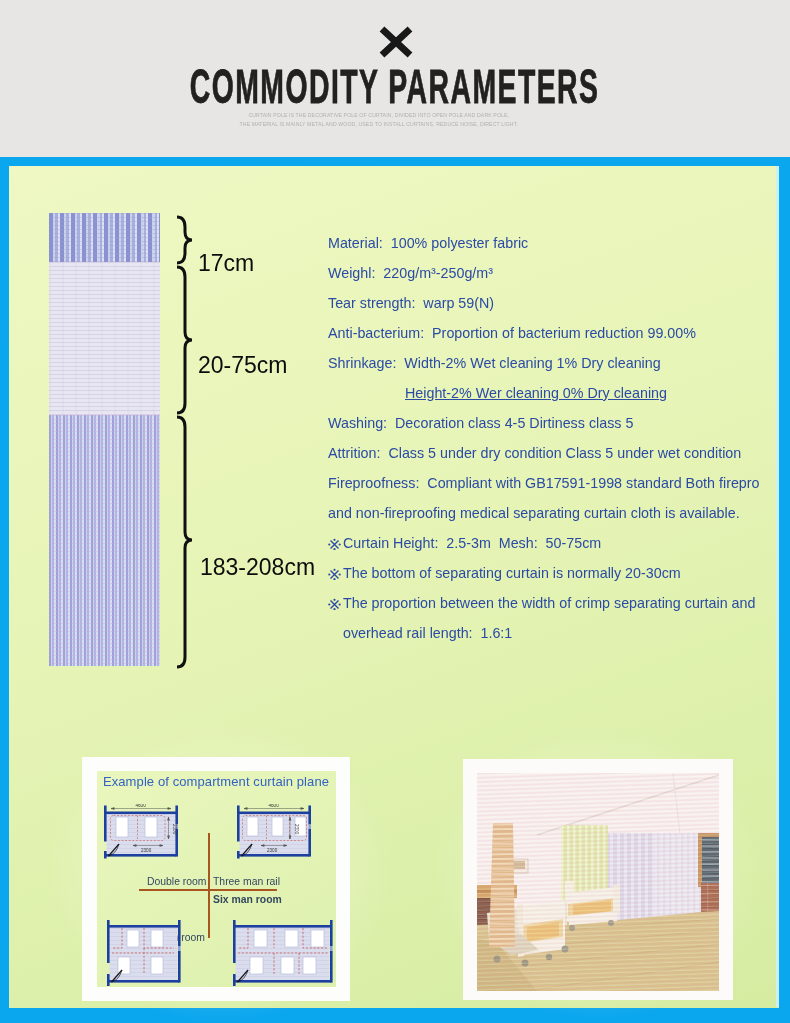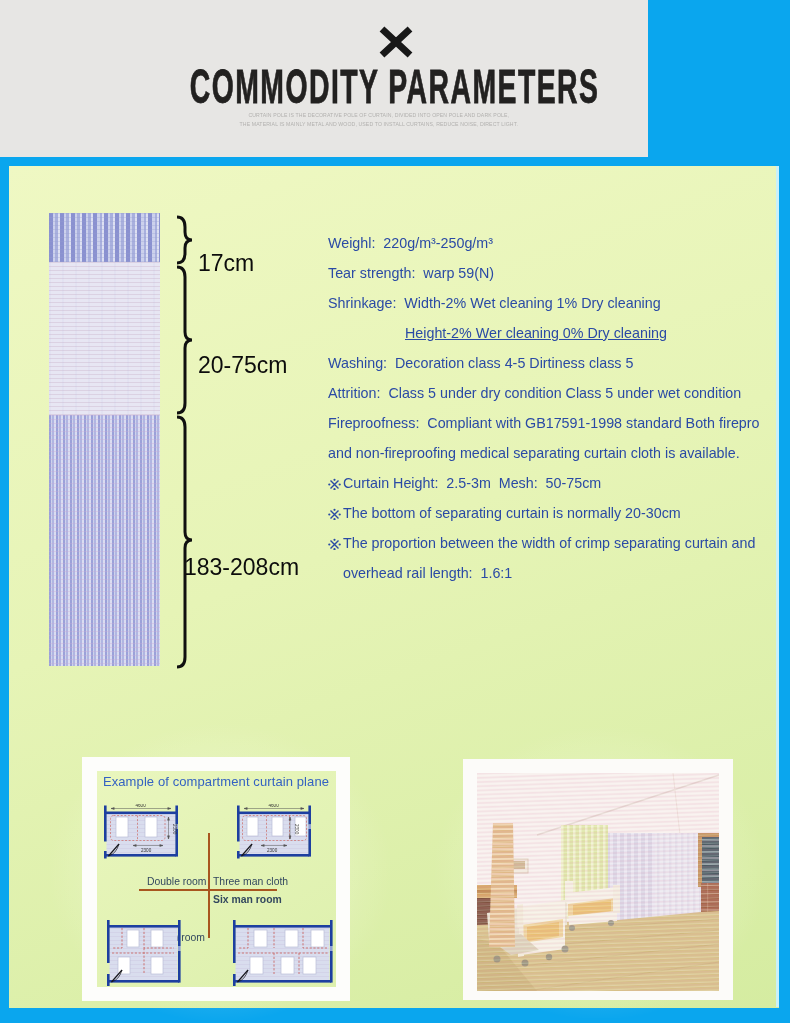--- a/index.html
+++ b/index.html
@@ -1,18 +1,18 @@
 <!DOCTYPE html>
 <html><head>
 <meta charset="utf-8">
 <style>
 html,body{margin:0;padding:0;}
 body{width:790px;height:1023px;overflow:hidden;position:relative;
   font-family:"Liberation Sans",sans-serif;background:#0aa6ee;}
-.hdr{position:absolute;left:0;top:0;width:648px;height:157px;background:#e7e6e4;}
+.hdr{position:absolute;left:0;top:0;width:790px;height:157px;background:#e7e6e4;}
 .xmark{position:absolute;left:377px;top:25px;}
 h1{position:absolute;left:0;top:58px;width:790px;margin:0;text-align:center;
   font-size:48.5px;font-weight:bold;color:#222120;letter-spacing:2.5px;
   -webkit-text-stroke:0.8px #222120;
   transform:scaleX(0.585);transform-origin:394px 0;}
 .sub{position:absolute;left:0;top:111px;width:790px;text-align:center;
   font-size:9px;line-height:15.8px;color:#b2b1af;letter-spacing:.2px;
   transform:scale(.573);transform-origin:357px 0;}
 .panel{position:absolute;left:9px;top:166px;width:770px;height:842px;
   background:linear-gradient(160deg,#eff8c3 0%,#e6f4b6 45%,#d5eca1 100%);}
@@ -68,24 +68,26 @@
   </div>
 <svg style="position:absolute;left:170px;top:210px" width="30" height="465" viewBox="0 0 30 465">
   <g fill="none" stroke="#101010" stroke-width="3">
     <path d="M7 7 Q15 7 15 17 L15 22 Q15 30 22 30 Q15 30 15 38 L15 43 Q15 53 7 53"></path>
     <path d="M7 57 Q15 57 15 67 L15 122 Q15 130 22 130 Q15 130 15 138 L15 193 Q15 203 7 203"></path>
     <path d="M7 207 Q15 207 15 217 L15 322 Q15 330 22 330 Q15 330 15 338 L15 447 Q15 457 7 457"></path>
   </g>
 </svg>
 <div class="lab" style="left:198px;top:226px">17cm</div>
 <div class="lab" style="left:198px;top:328px">20-75cm</div>
-<div class="lab" style="left:184px;top:530px">183-208cm</div>
+<div class="lab" style="left:200px;top:530px">183-208cm</div>
 <div class="params">
+<div>Material:&nbsp; 100% polyester fabric</div>
 <div>Weighl:&nbsp; 220g/m³-250g/m³</div>
 <div>Tear strength:&nbsp; warp 59(N)</div>
+<div>Anti-bacterium:&nbsp; Proportion of bacterium reduction 99.00%</div>
 <div>Shrinkage:&nbsp; Width-2% Wet cleaning 1% Dry cleaning</div>
 <div class="ind1">Height-2% Wer cleaning 0% Dry cleaning</div>
 <div>Washing:&nbsp; Decoration class 4-5 Dirtiness class 5</div>
 <div>Attrition:&nbsp; Class 5 under dry condition Class 5 under wet condition</div>
 <div>Fireproofness:&nbsp; Compliant with GB17591-1998 standard Both firepro</div>
 <div>and non-fireproofing medical separating curtain cloth is available.</div>
 <div><svg class="ref" width="13" height="13" viewBox="0 0 13 13">
         <g stroke="#2a4aa5" stroke-width="1.4">
           <path d="M2.5 3.5 L10.5 11.5 M10.5 3.5 L2.5 11.5"></path>
         </g>
@@ -121,21 +123,21 @@
 <div class="ind2">overhead rail length:&nbsp; 1.6:1</div>
 </div>
 
 <div class="box1">
   <div class="inner"></div>
   <div class="b1title">Example of compartment curtain plane</div>
 </div>
 <div class="cross-v" style="left:208px;top:833px;width:2px;height:105px;"></div>
 <div class="cross-h" style="left:139px;top:889px;width:138px;height:2px;"></div>
 <div class="rlbl" style="left:147px;top:876px;">Double room</div>
-<div class="rlbl" style="left:213px;top:876px;">Three man cloth</div>
+<div class="rlbl" style="left:213px;top:876px;">Three man rail</div>
 <div class="rlbl" style="left:134px;top:932px;">Four man room</div>
 <div class="rlbl" style="left:213px;top:894px;font-weight:bold;">Six man room</div>
 
 <svg class="roomsvg" style="left:104px;top:804px" width="76" height="58" viewBox="0 0 76 58">
   <rect x="2.5" y="9.5" width="69" height="40.5" fill="#d9ddee"></rect>
   <rect x="2.5" y="9.5" width="69" height="40.5" fill="url(#hstr)"></rect>
   <g fill="#1d3fa0">
     <rect x="2" y="7.5" width="70" height="2.6"></rect>
     <rect x="0" y="1.5" width="2.6" height="36"></rect>
     <rect x="0" y="47" width="2.6" height="7.5"></rect>

